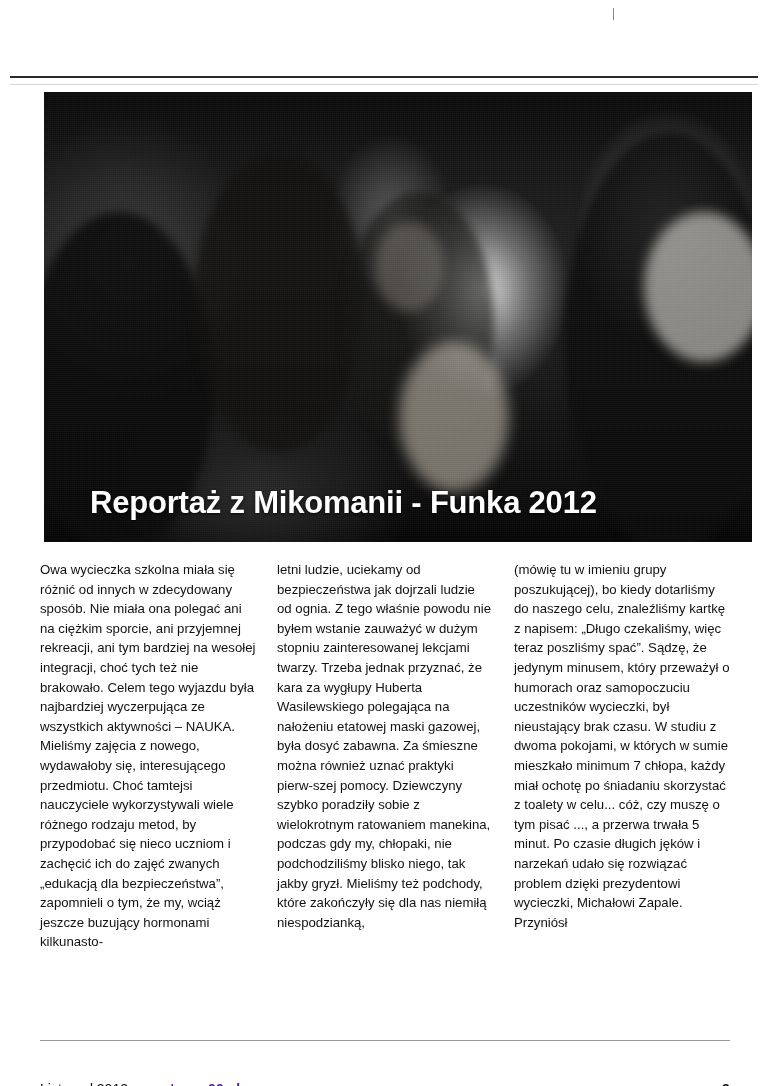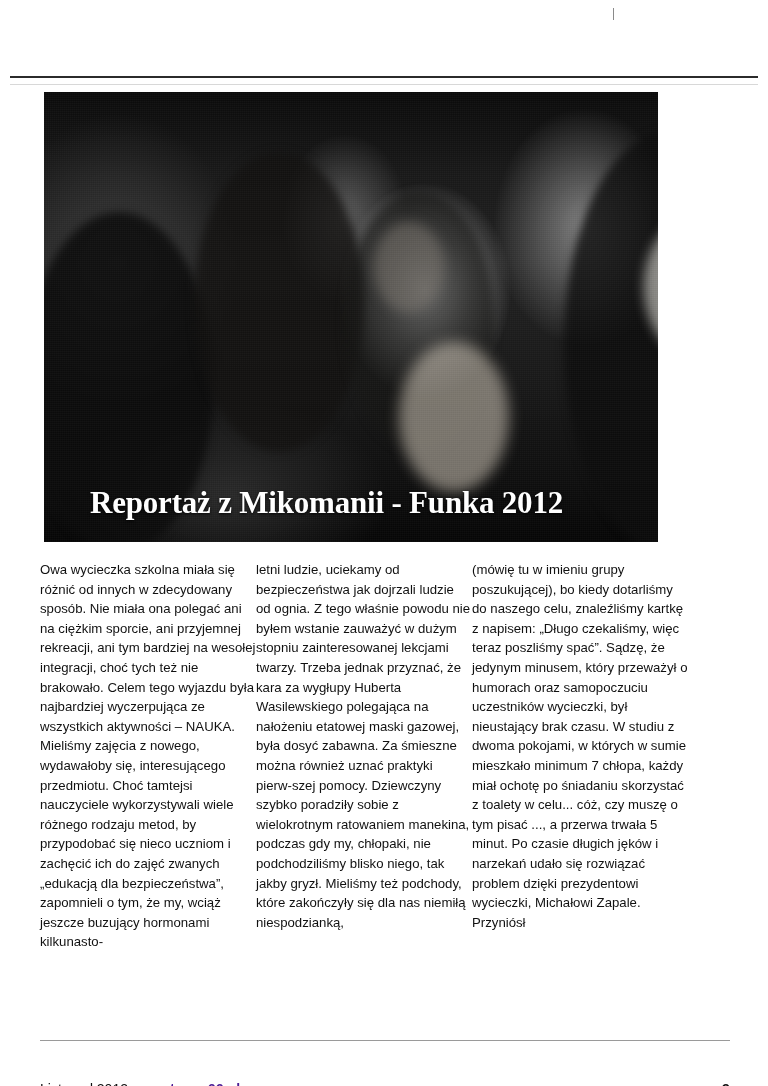--- a/index.html
+++ b/index.html
@@ -49,25 +49,24 @@
     width: 748px;
     height: 1px;
     background: #d8d8d8;
   }
 
   
   .photo-wrap {
     position: absolute;
     left: 44px;
     top: 92px;
-    width: 614px;
+    width: 708px;
     height: 450px;
     overflow: hidden;
     background: #1a1a1a;
-    font-family: Liberation Serif, serif;
   }
   .photo {
     position: absolute;
     inset: 0;
     background:
       radial-gradient(ellipse 120px 150px at 62% 44%, rgba(235,228,215,0.92) 0%, rgba(180,168,150,0.55) 38%, rgba(40,36,32,0.0) 72%),
       radial-gradient(ellipse 90px 120px at 49% 28%, rgba(120,112,100,0.75) 0%, rgba(30,28,26,0) 70%),
       radial-gradient(ellipse 130px 170px at 88% 30%, rgba(205,200,192,0.55) 0%, rgba(25,24,22,0) 70%),
       radial-gradient(ellipse 160px 200px at 12% 38%, rgba(90,86,80,0.55) 0%, rgba(20,19,18,0) 75%),
       radial-gradient(ellipse 200px 120px at 30% 90%, rgba(70,66,62,0.6) 0%, rgba(15,15,15,0) 80%),
@@ -110,20 +109,21 @@
     line-height: 1.1;
   }
 
   
   .columns {
     position: absolute;
     left: 40px;
     top: 560px;
     width: 690px;
     display: flex;
+    gap: 21px;
   }
   .col {
     width: 216px;
     font-size: 13.2px;
     line-height: 19.6px;
     text-align: left;
     color: #111;
   }
   .col p {
     margin: 0;

